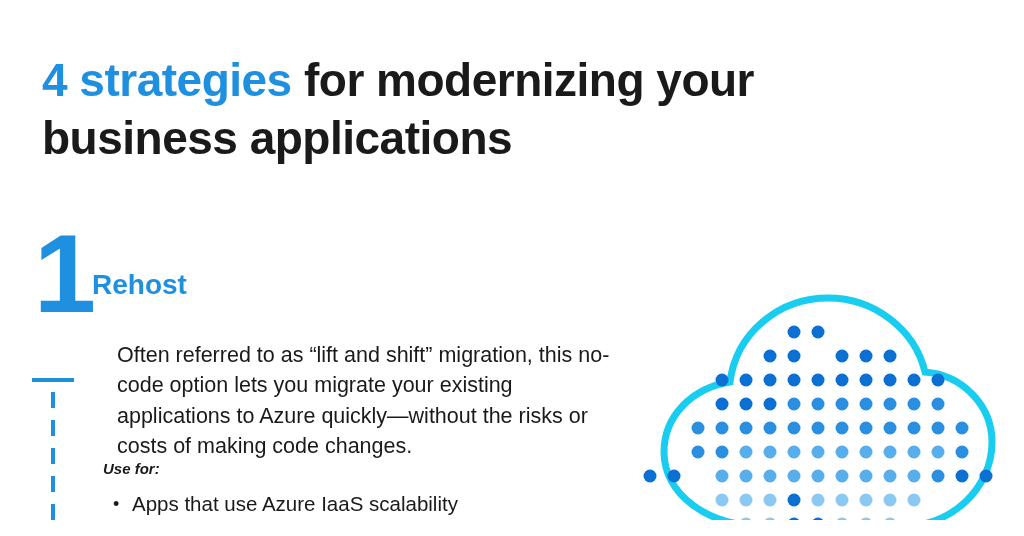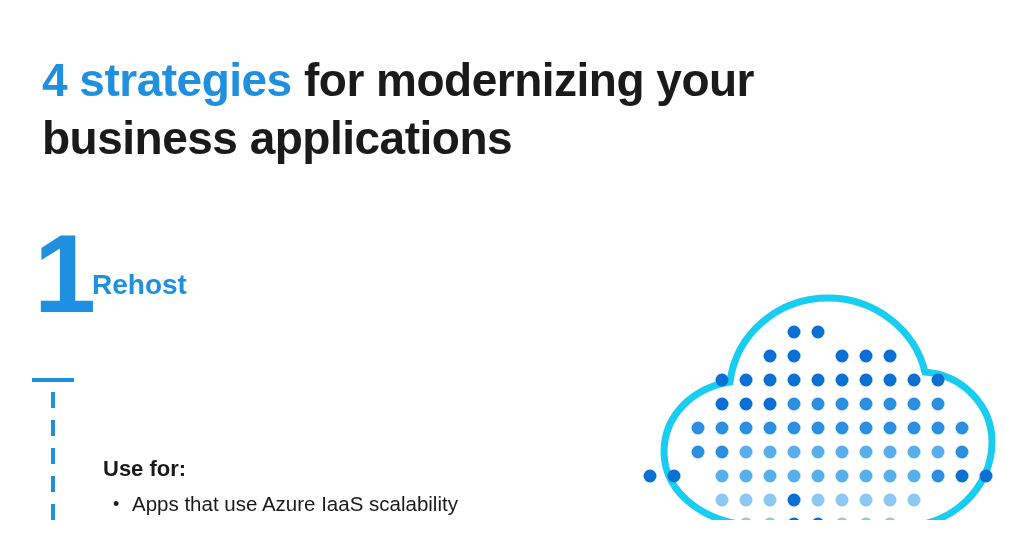--- a/index.html
+++ b/index.html
@@ -90,24 +90,25 @@
     width: 510px;
     font-size: 21.5px;
     line-height: 30.5px;
     color: #1a1a1a;
   }
 
   .use-for-label {
     position: absolute;
     left: 103px;
     top: 455px;
-    font-size: 22px;
+    font-size: 15px;
     line-height: 28px;
     font-weight: bold;
     color: #1a1a1a;
+    font-style: italic;
   }
 
   .use-list {
     position: absolute;
     left: 103px;
     top: 488px;
     width: 520px;
     margin: 0;
     padding: 0;
     list-style: none;
@@ -156,20 +157,21 @@
 <div class="page">
 
   <h1 class="headline"><span class="accent">4 strategies</span><span> for modernizing your business applications</span></h1>
 
   <div class="numeral">1</div>
   <div class="num-rule"></div>
   <div class="dashed-line"></div>
 
   <h2 class="section-title">Rehost</h2>
 
+  <p class="body-copy">Often referred to as “lift and shift” migration, this no-code option lets you migrate your existing applications to Azure quickly—without the risks or costs of making code changes.</p>
 
   <div class="use-for-label">Use for:</div>
 
   <ul class="use-list">
     <li>Apps that use Azure IaaS scalability</li>
   </ul>
 
   <div class="cloud-art">
     <svg width="412" height="270" viewBox="0 0 412 270" xmlns="http://www.w3.org/2000/svg" aria-hidden="true">
       <path d="M150 250 C 95 250, 52 218, 52 176 C 52 140, 80 112, 118 106 C 124 58, 166 22, 216 22 C 263 22, 303 54, 313 96 C 350 99, 380 129, 380 166 C 380 212, 340 250, 292 250 Z" fill="none" stroke="#19cdf0" stroke-width="7"></path>

